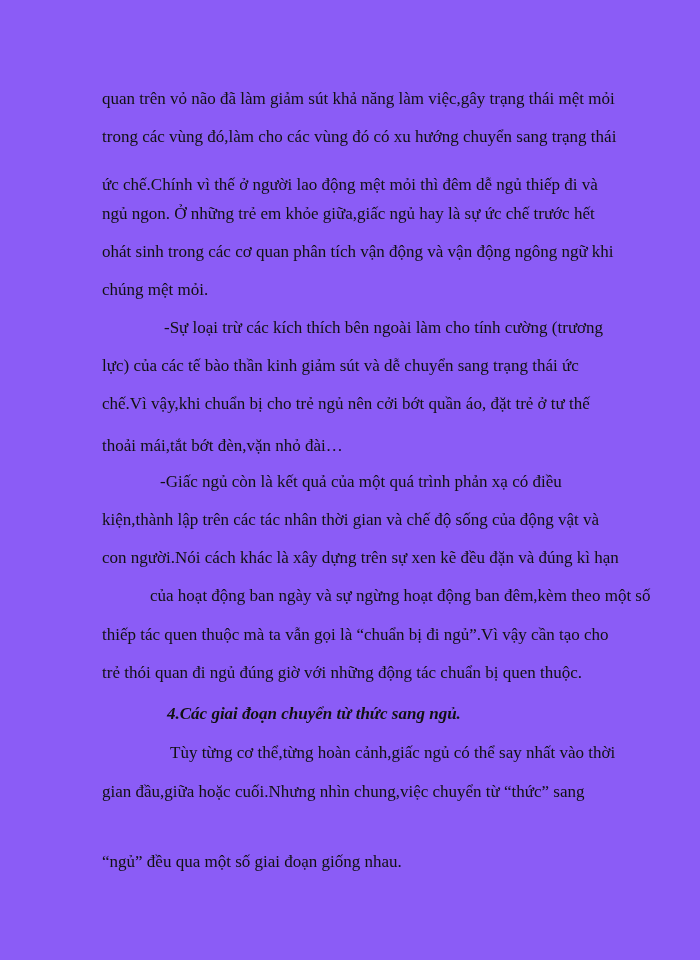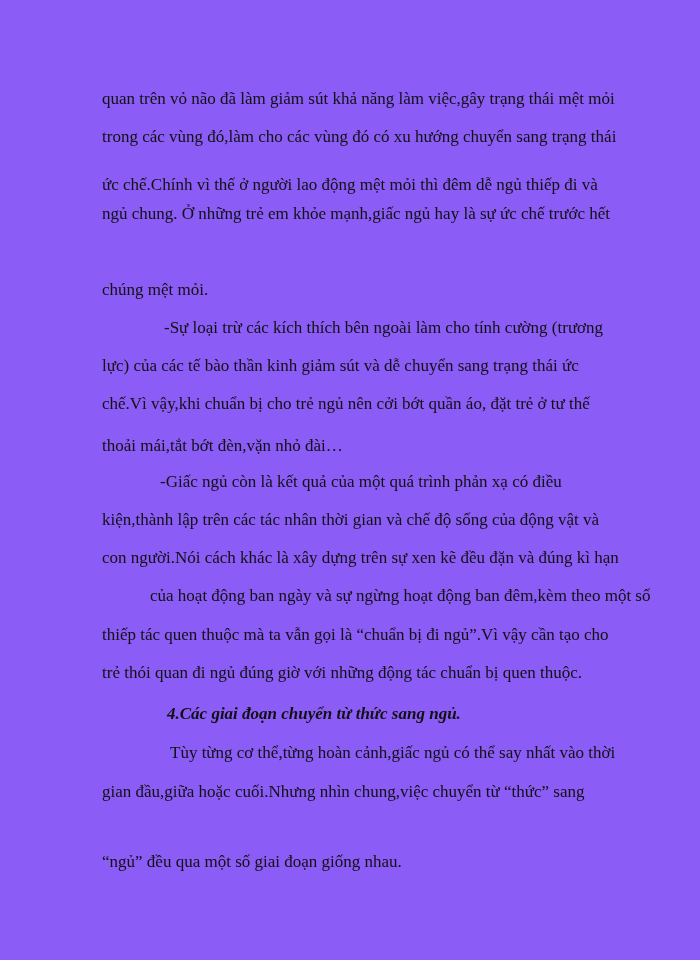--- a/index.html
+++ b/index.html
@@ -45,21 +45,22 @@
   .indent3 { left: 170px; width: 416px; }
 </style>
 </head>
 <body>
 
 <div class="page">
 
   <div class="line justify" style="top:89px">quan trên vỏ não đã làm giảm sút khả năng làm việc,gây trạng thái mệt mỏi</div>
   <div class="line justify" style="top:127px">trong các vùng đó,làm cho các vùng đó có xu hướng chuyển sang trạng thái</div>
   <div class="line" style="top:152px; width:468px; text-align:justify; text-align-last:justify;margin-top:23px;">ức chế.Chính vì thế ở người lao động mệt mỏi thì đêm dễ ngủ thiếp đi và</div>
-  <div class="line" style="top:204px; width:470px; text-align:justify; text-align-last:justify;">ngủ chung. Ở những trẻ em khỏe mạnh,giấc ngủ hay là sự ức chế trước hết</div>
+  <div class="line" style="top:204px; width:470px; text-align:justify; text-align-last:justify;">ngủ ngon. Ở những trẻ em khỏe giữa,giấc ngủ hay là sự ức chế trước hết</div>
+  <div class="line justify" style="top:242px">ohát sinh trong các cơ quan phân tích vận động và vận động ngông ngữ khi</div>
   <div class="line" style="top:280px">chúng mệt mỏi.</div>
 
   <div class="line indent1" style="top:318px; text-align:justify; text-align-last:justify; width:418px;">-Sự loại trừ các kích thích bên ngoài làm cho tính cường (trương</div>
   <div class="line" style="top:356px; width:462px; text-align:justify; text-align-last:justify;">lực) của các tế bào thần kinh giảm sút và dễ chuyển sang trạng thái ức</div>
   <div class="line" style="top:394px; width:468px; text-align:justify; text-align-last:justify;">chế.Vì vậy,khi chuẩn bị cho trẻ ngủ nên cởi bớt quần áo, đặt trẻ ở tư thế</div>
   <div class="line" style="top:436px">thoải mái,tắt bớt đèn,vặn nhỏ đài…</div>
 
   <div class="line indent2" style="top:472px; width:382px; text-align:justify; text-align-last:justify;">-Giấc ngủ còn là kết quả của một quá trình phản xạ có điều</div>
   <div class="line" style="top:510px; width:468px; text-align:justify; text-align-last:justify;">kiện,thành lập trên các tác nhân thời gian và chế độ sống của động vật và</div>
   <div class="line justify" style="top:548px">con người.Nói cách khác là xây dựng trên sự xen kẽ đều đặn và đúng kì hạn</div>

